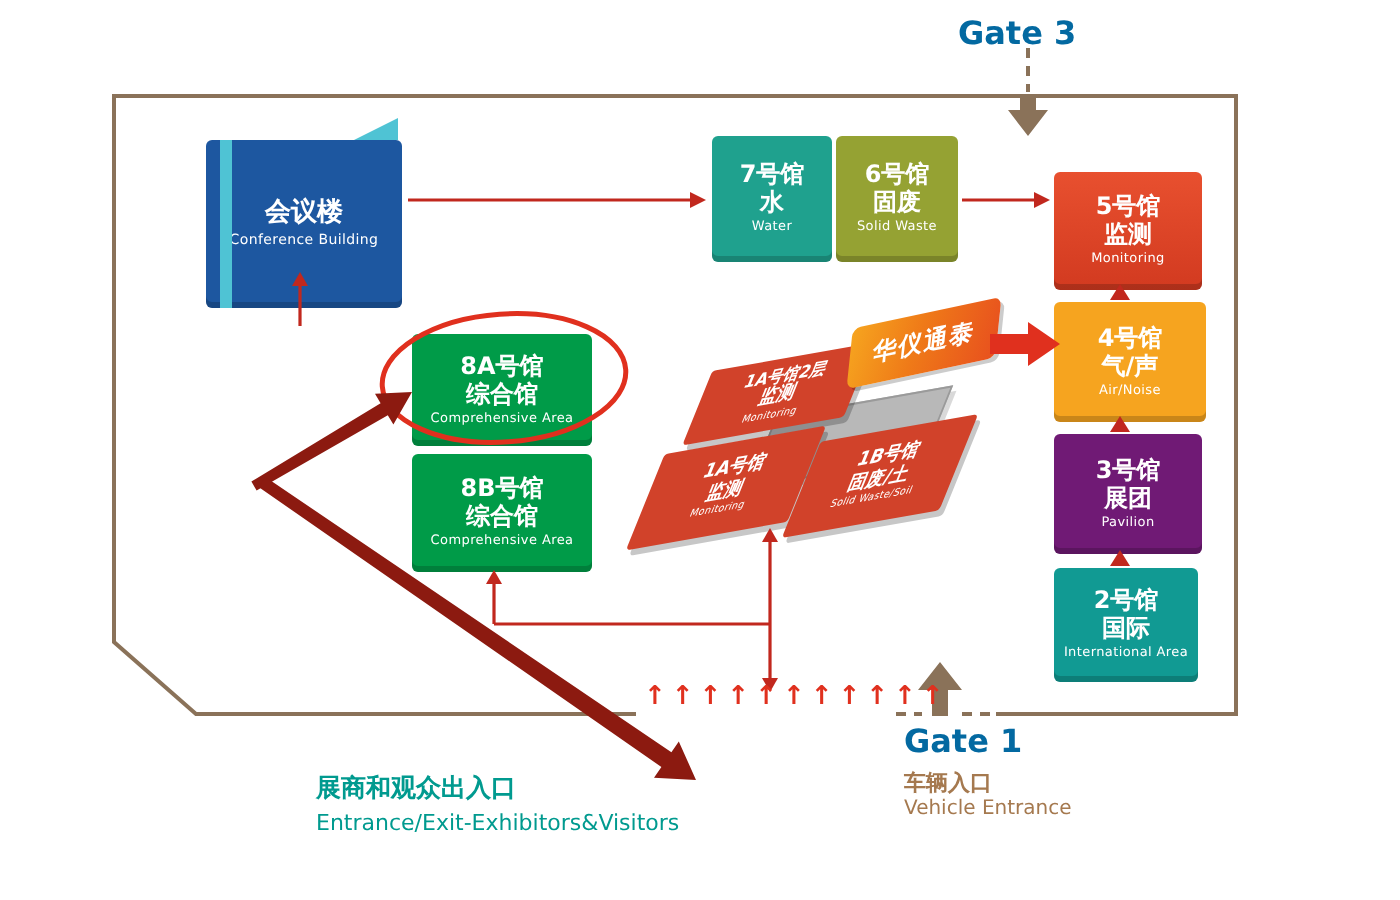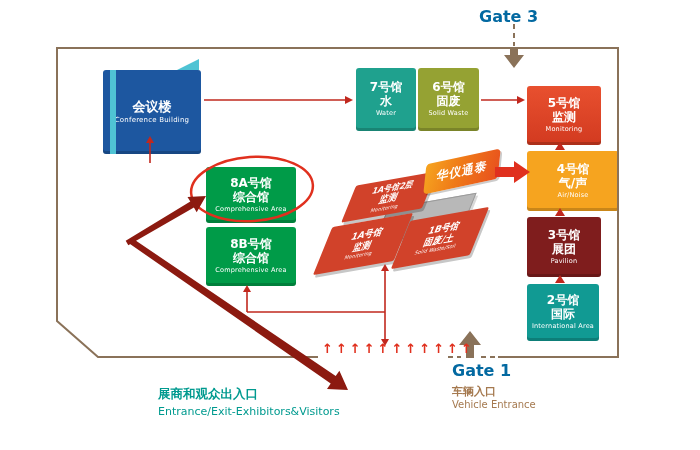--- a/index.html
+++ b/index.html
@@ -114,26 +114,26 @@
     <span class="no">6号馆</span>
     <span class="cn">固废</span>
     <span class="en">Solid Waste</span>
   </div>
 
   <div class="hall" style="left:527px; top:86px; width:74px; height:59px; background:linear-gradient(180deg,#e8502f,#d23a20);">
     <span class="no">5号馆</span>
     <span class="cn">监测</span>
     <span class="en">Monitoring</span>
   </div>
-  <div class="hall" style="left:527px; top:151px; width:92px; height:60px; background:#f6a41f;">
+  <div class="hall" style="left:527px; top:151px; width:76px; height:60px; background:#f6a41f;">
     <span class="no">4号馆</span>
     <span class="cn">气/声</span>
     <span class="en">Air/Noise</span>
   </div>
-  <div class="hall" style="left:527px; top:217px; width:74px; height:60px; background:#7f1d1d;">
+  <div class="hall" style="left:527px; top:217px; width:74px; height:60px; background:#701a75;">
     <span class="no">3号馆</span>
     <span class="cn">展团</span>
     <span class="en">Pavilion</span>
   </div>
   <div class="hall" style="left:527px; top:284px; width:72px; height:57px; background:#119a93;align-items:center;">
     <span class="no">2号馆</span>
     <span class="cn">国际</span>
     <span class="en">International Area</span>
   </div>
 

